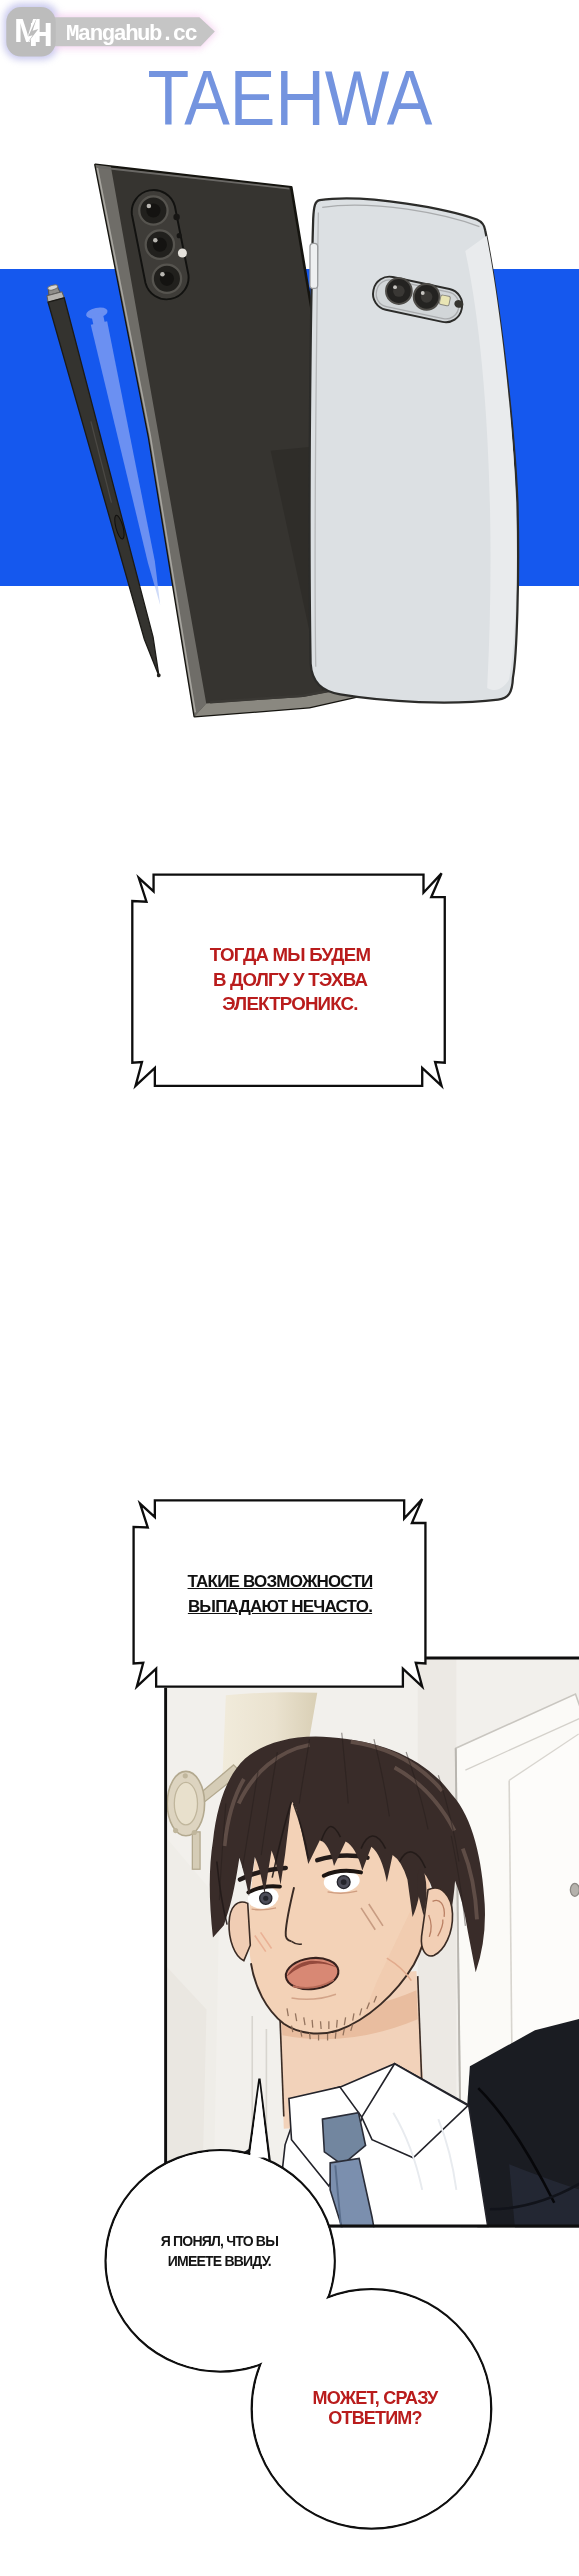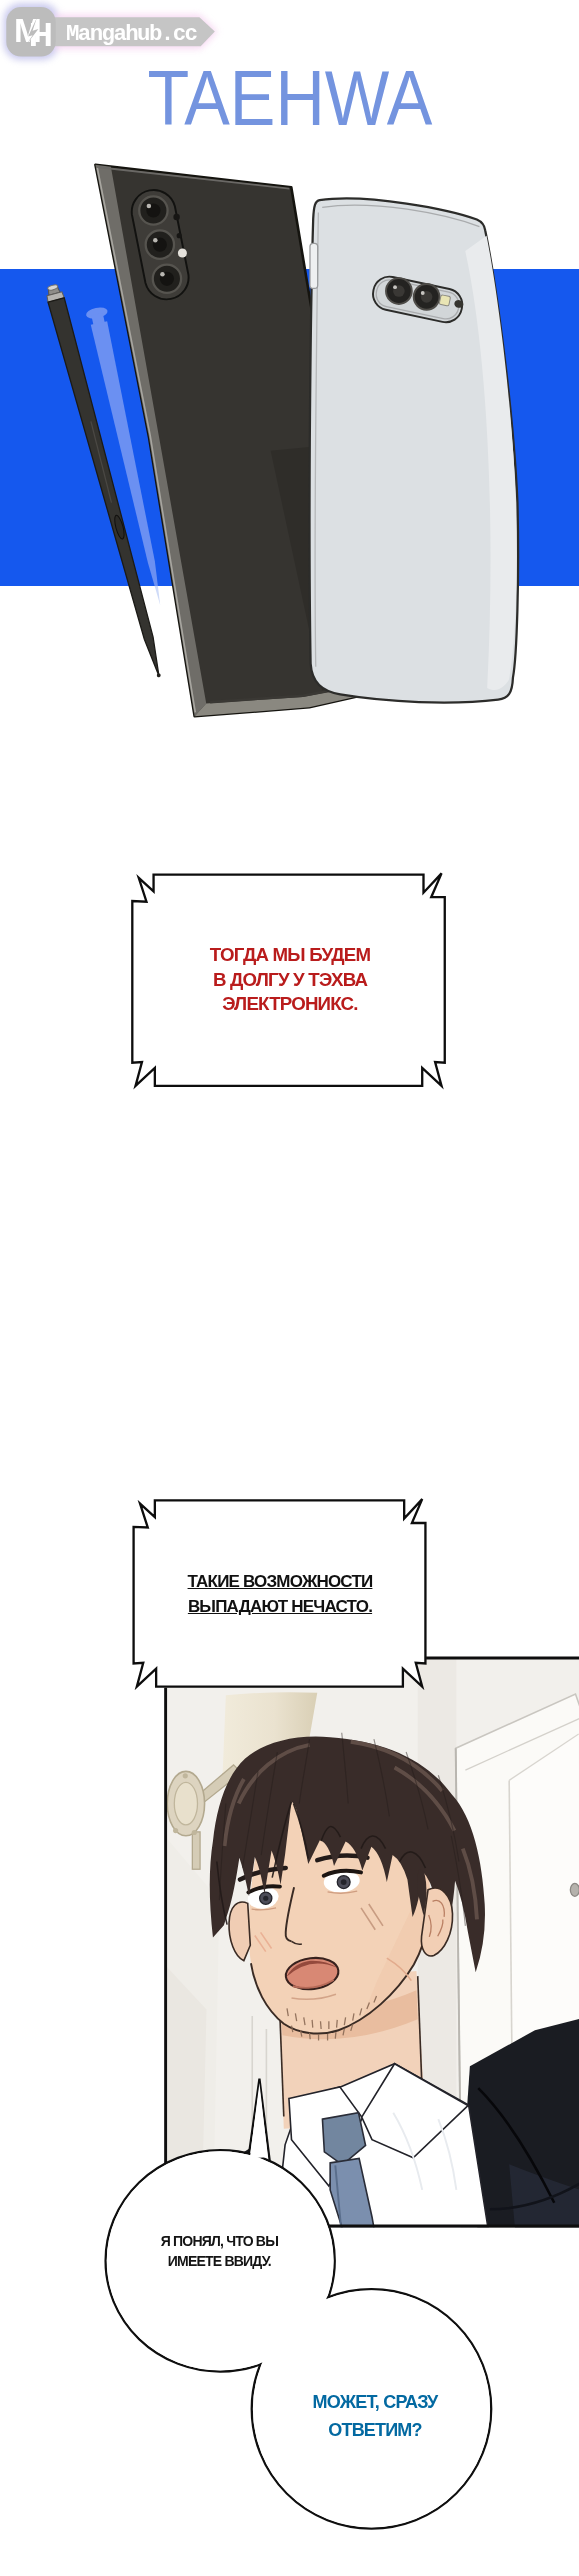--- a/index.html
+++ b/index.html
@@ -355,16 +355,16 @@
   <ellipse cx="341" cy="3511" rx="178" ry="172" fill="#ffffff" stroke="#0f0f0f" stroke-width="3.5"></ellipse>
 
   <ellipse cx="576" cy="3741" rx="186" ry="186" fill="#ffffff" stroke="#0f0f0f" stroke-width="3.5"></ellipse>
   <ellipse cx="341" cy="3511" rx="176" ry="170" fill="#ffffff" stroke="none"></ellipse>
   <ellipse cx="576" cy="3741" rx="184" ry="184" fill="#ffffff" stroke="none"></ellipse>
   <path d="M 387 3352 L 402 3235 L 415 3350 Z" fill="#ffffff" stroke="none"></path>
 </svg>
 
 <div class="abs" style="left:26.4px;top:2231px;width:386px;text-align:center;font-weight:bold;font-size:14px;line-height:20px;color:#141414;letter-spacing:-0.8px;">Я ПОНЯЛ, ЧТО ВЫ<br>ИМЕЕТЕ ВВИДУ.</div>
 
-<div class="abs" style="left:182px;top:2388px;width:386px;text-align:center;font-weight:bold;font-size:18px;line-height:28px;color:#0369a1;letter-spacing:-0.8px;">МОЖЕТ, СРАЗУ<br>ОТВЕТИМ?</div>
+<div class="abs" style="left:182px;top:2388px;width:386px;text-align:center;font-weight:bold;font-size:18px;line-height:20px;color:#b91c1c;letter-spacing:-0.8px;">МОЖЕТ, СРАЗУ<br>ОТВЕТИМ?</div>
 
 </div>
 
 
 </body></html>

